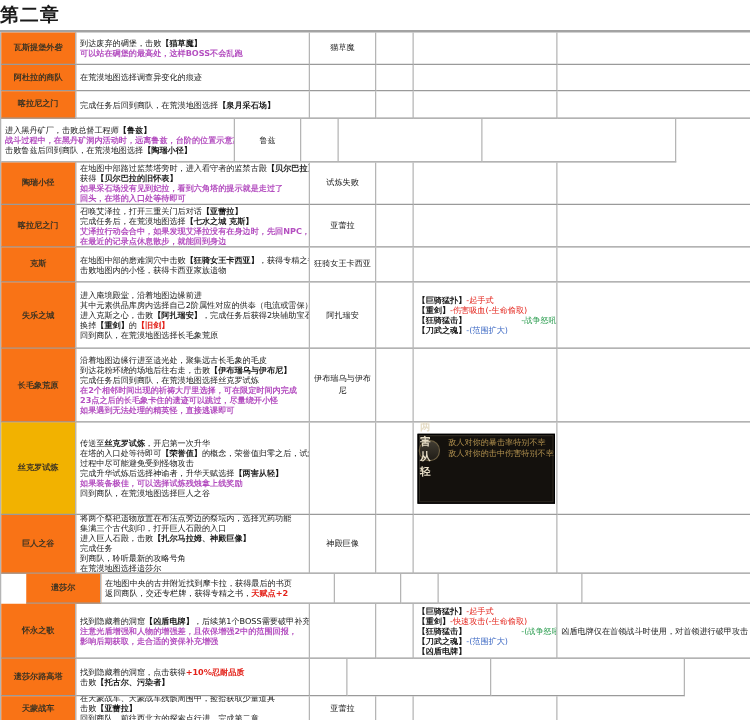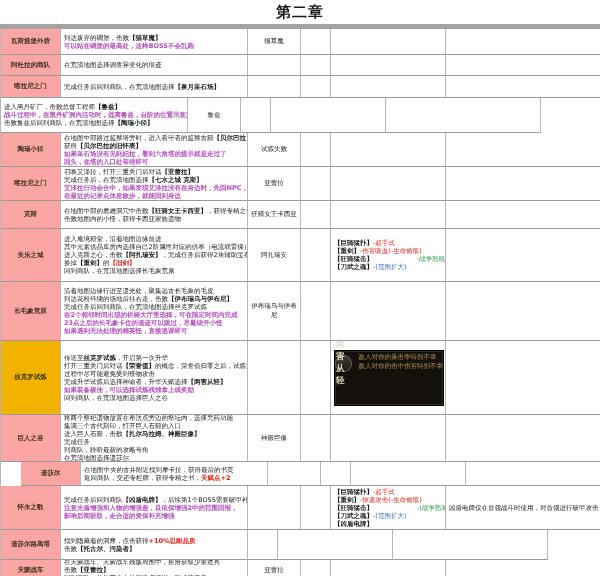--- a/index.html
+++ b/index.html
@@ -1,25 +1,25 @@
 <!DOCTYPE html>
 <html><head>
 <meta charset="utf-8">
 <style>
   html,body{margin:0;padding:0;background:#fff;}
   #page{position:relative;width:600px;height:576px;overflow:hidden;
         font-family:"DejaVu Sans",sans-serif;color:#1a1a1a;background:#fff;}
-  #title-row{height:24px;display:flex;align-items:center;justify-content:center;
-             border-bottom:5px solid #a3a3a3;}
+  #title-row{height:24px;display:flex;align-items:center;
+             border-bottom:2px solid #a3a3a3;}
   #title-row .t{font-size:15px;font-weight:bold;letter-spacing:1px;}
   #tbl{border-left:1px solid #b5b5b5;}
   .row{display:flex;width:600px;box-sizing:border-box;}
   .cell{box-sizing:border-box;border-right:1px solid #b5b5b5;border-bottom:1px solid #9a9a9a;
         overflow:hidden;display:flex;flex-direction:column;justify-content:center;}
-  .c-label{width:60px;background:#fca5a5;align-items:center;text-align:center;
+  .c-label{width:60px;background:#f97316;align-items:center;text-align:center;
            font-size:6.5px;font-weight:bold;color:#3d3322;padding:1px;}
   .c-label.hot{background:#f2b200;}
   .c-desc{width:187px;padding:2px 3px;}
   .c-boss{width:53px;align-items:center;text-align:center;font-size:6.5px;color:#222;padding:1px;}
   .c-sp{width:30px;}
   .c-extra{width:115px;padding:2px 3px;}
   .c-note{width:155px;padding:2px 3px;}
   .ln{font-size:6.5px;line-height:8px;white-space:nowrap;}
   .bd{font-weight:bold;}
   .purple{color:#b44fc0;font-weight:bold;}
@@ -157,21 +157,21 @@
         </div>
         <div class="cell c-boss">伊布瑞乌与伊布尼</div>
         <div class="cell c-sp"></div>
         <div class="cell c-extra"></div>
         <div class="cell c-note"></div>
       </div>
       <div class="row" style="height: 74px;">
         <div class="cell c-label hot">丝克罗试炼</div>
         <div class="cell c-desc">
           <div class="ln"><span>传送至</span><span class="bd">丝克罗试炼</span><span>，开启第一次升华</span></div>
-          <div class="ln"><span>打开三重关门后对话</span><span class="bd">【荣誉值】</span><span>的概念，荣誉值归零之后，试炼失败</span></div>
+          <div class="ln"><span>在塔的入口处等待即可</span><span class="bd">【荣誉值】</span><span>的概念，荣誉值归零之后，试炼失败</span></div>
           <div class="ln"><span>过程中尽可能避免受到怪物攻击</span></div>
           <div class="ln"><span>完成升华试炼后选择神谕者，升华天赋选择</span><span class="bd">【两害从轻】</span></div>
           <div class="ln"><span class="purple">如果装备极佳，可以选择试炼残烛拿上线奖励</span></div>
           <div class="ln"><span>回到商队，在荒漠地图选择巨人之谷</span></div>
         </div>
         <div class="cell c-boss"></div>
         <div class="cell c-sp"></div>
         <div class="cell c-extra">
           <div class="card">
             <div class="card-head">
@@ -207,21 +207,21 @@
           <div class="ln"><span>返回商队，交还专栏牌，获得专精之书，</span><span class="red bd">天赋点+2</span></div>
         </div>
         <div class="cell c-boss"></div>
         <div class="cell c-sp"></div>
         <div class="cell c-extra"></div>
         <div class="cell c-note"></div>
       </div>
       <div class="row" style="height: 44px;">
         <div class="cell c-label">怀永之歌</div>
         <div class="cell c-desc">
-          <div class="ln"><span>完成任务后回到商队</span><span class="bd">【凶盾电牌】</span><span>，后续第1个BOSS需要破甲补充伤害</span></div>
+          <div class="ln"><span>找到隐藏着的洞窟</span><span class="bd">【凶盾电牌】</span><span>，后续第1个BOSS需要破甲补充伤害</span></div>
           <div class="ln"><span class="purple">注意光盾增强和人物的增强差，且依保增强2中的范围回报，</span></div>
           <div class="ln"><span class="purple">影响后期获取，走合适的资保补充增强</span></div>
         </div>
         <div class="cell c-boss"></div>
         <div class="cell c-sp"></div>
         <div class="cell c-extra">
           <div class="ln"><span class="bd">【巨骑猛扑】</span><span class="red">-起手式</span></div>
           <div class="ln"><span class="bd">【重剑】</span><span class="red">-快速攻击(-生命偷取)</span></div>
           <div class="ln"><span class="bd">【狂骑猛击】</span><span class="green">-(战争怒吼-</span><span class="red">范围扩大)</span></div>
           <div class="ln"><span class="bd">【刀武之魂】</span><span class="blue">-(范围扩大)</span></div>

